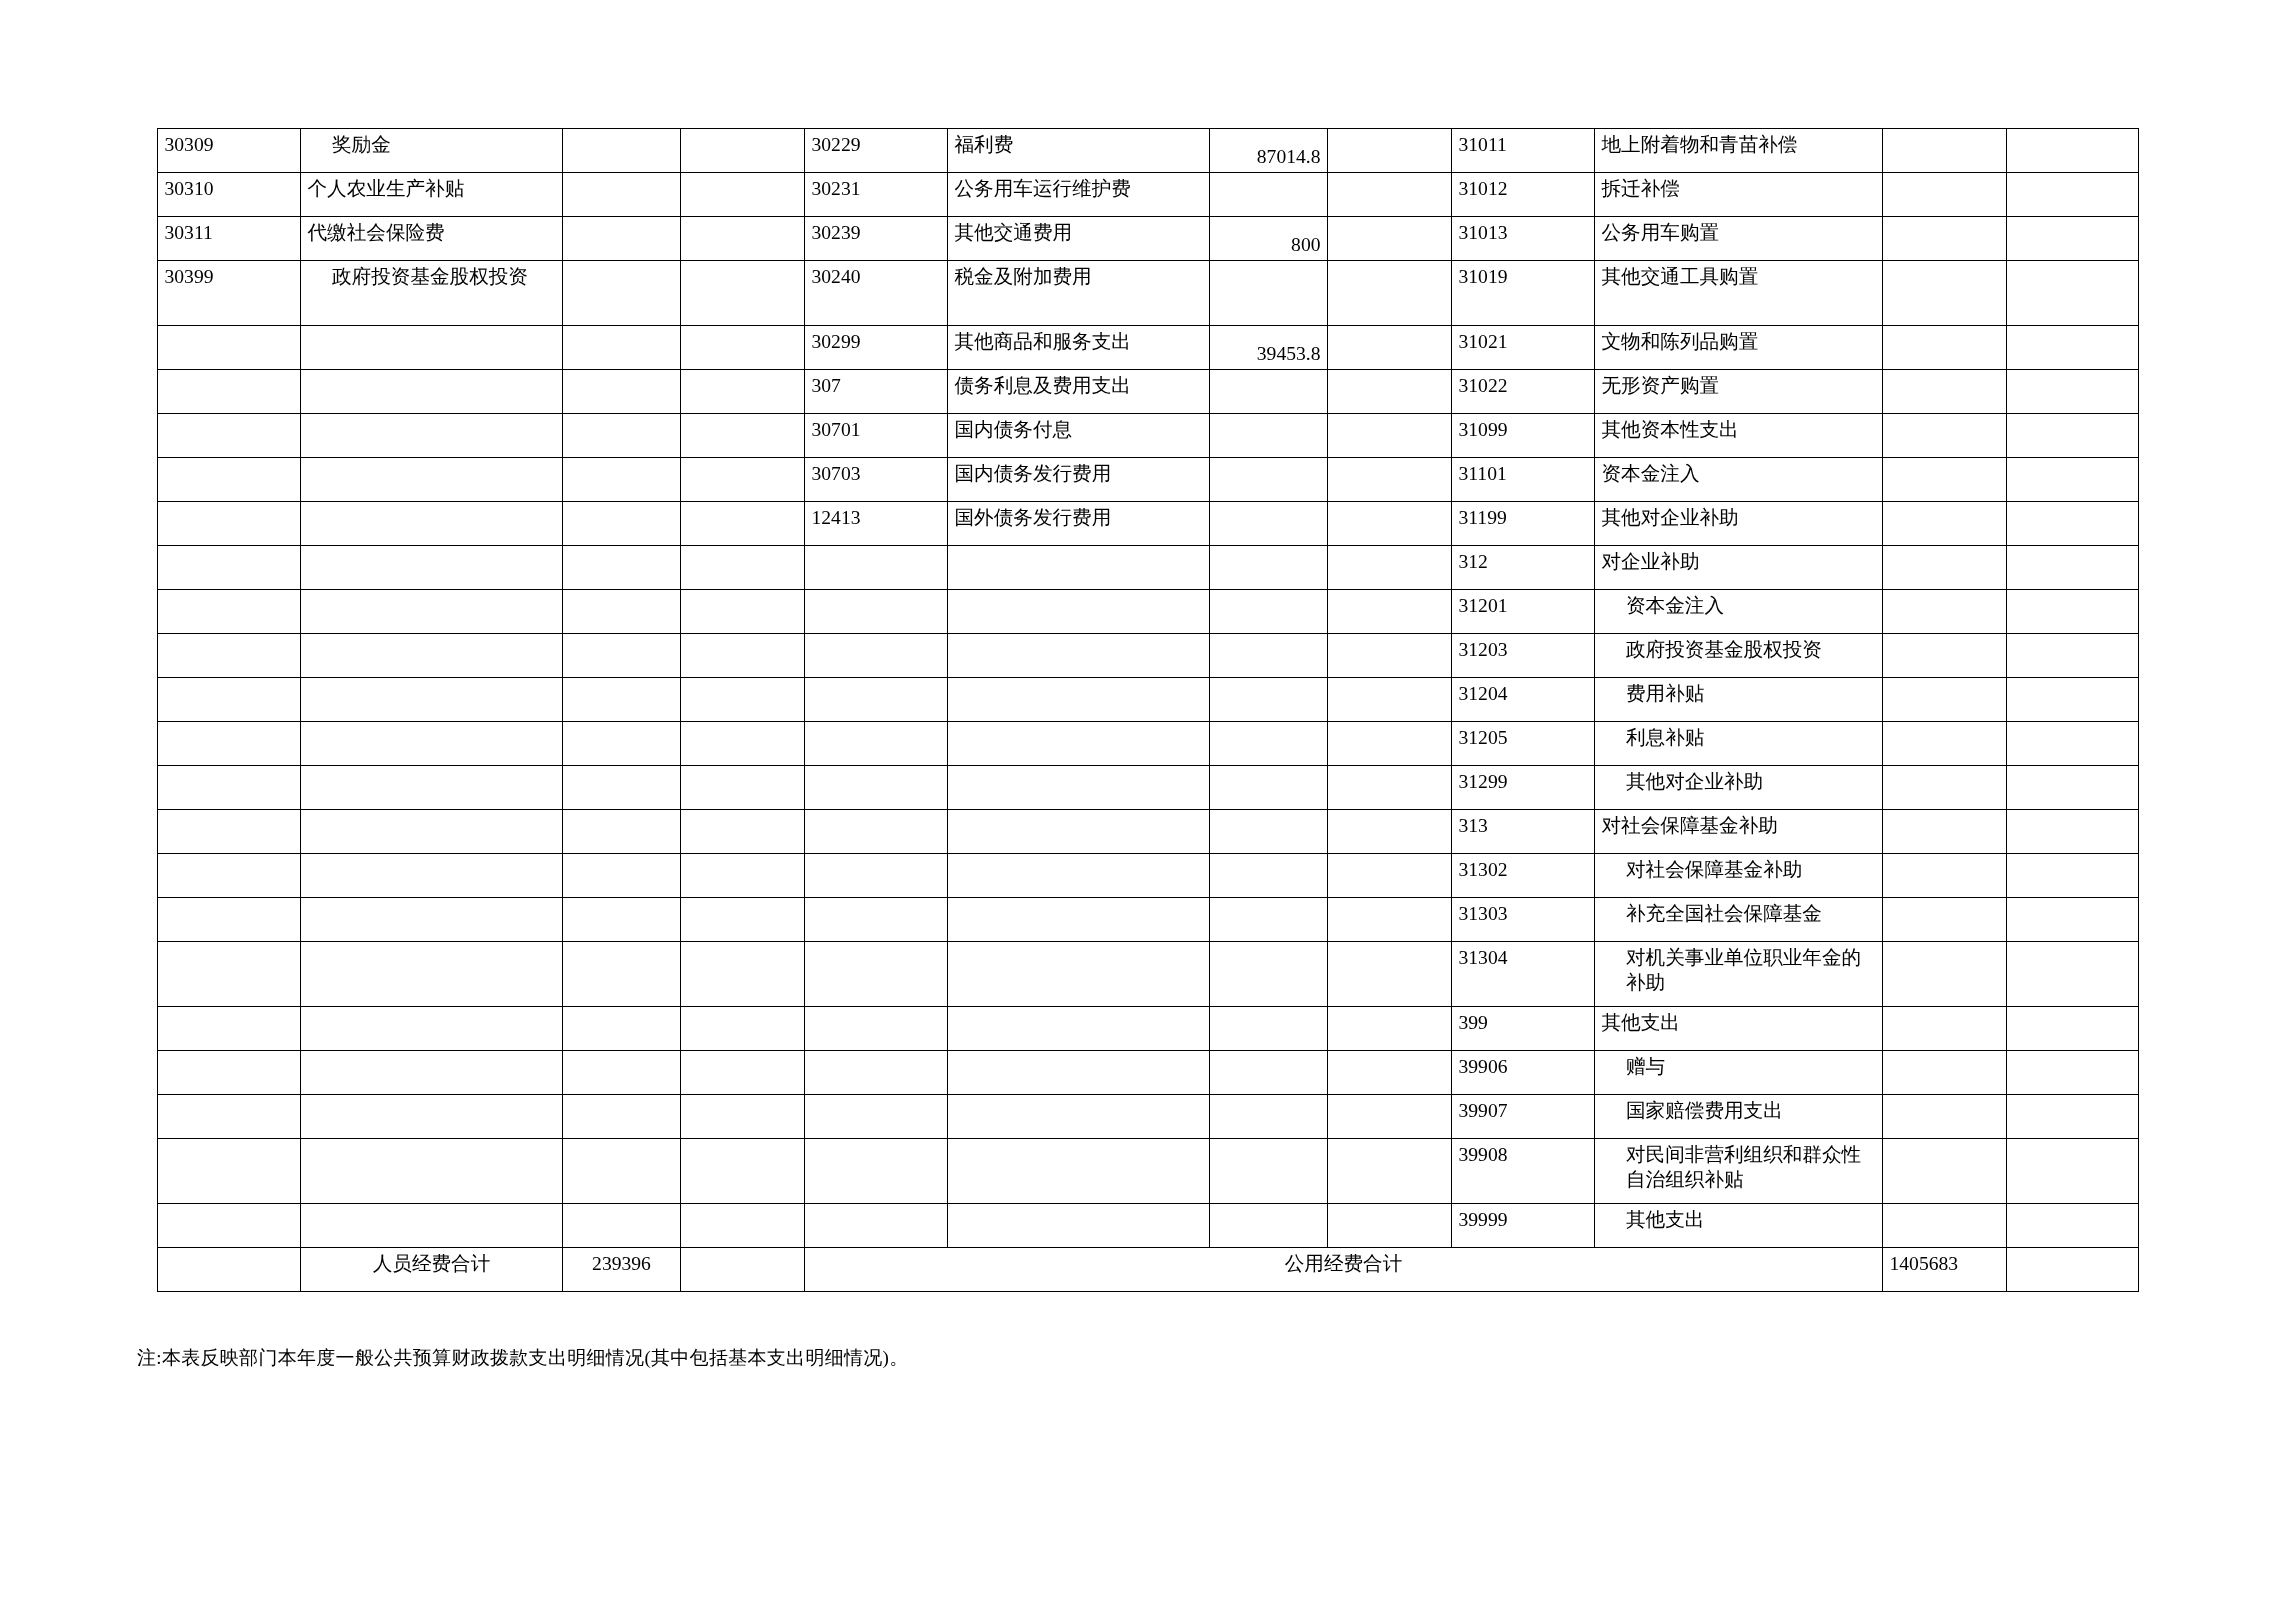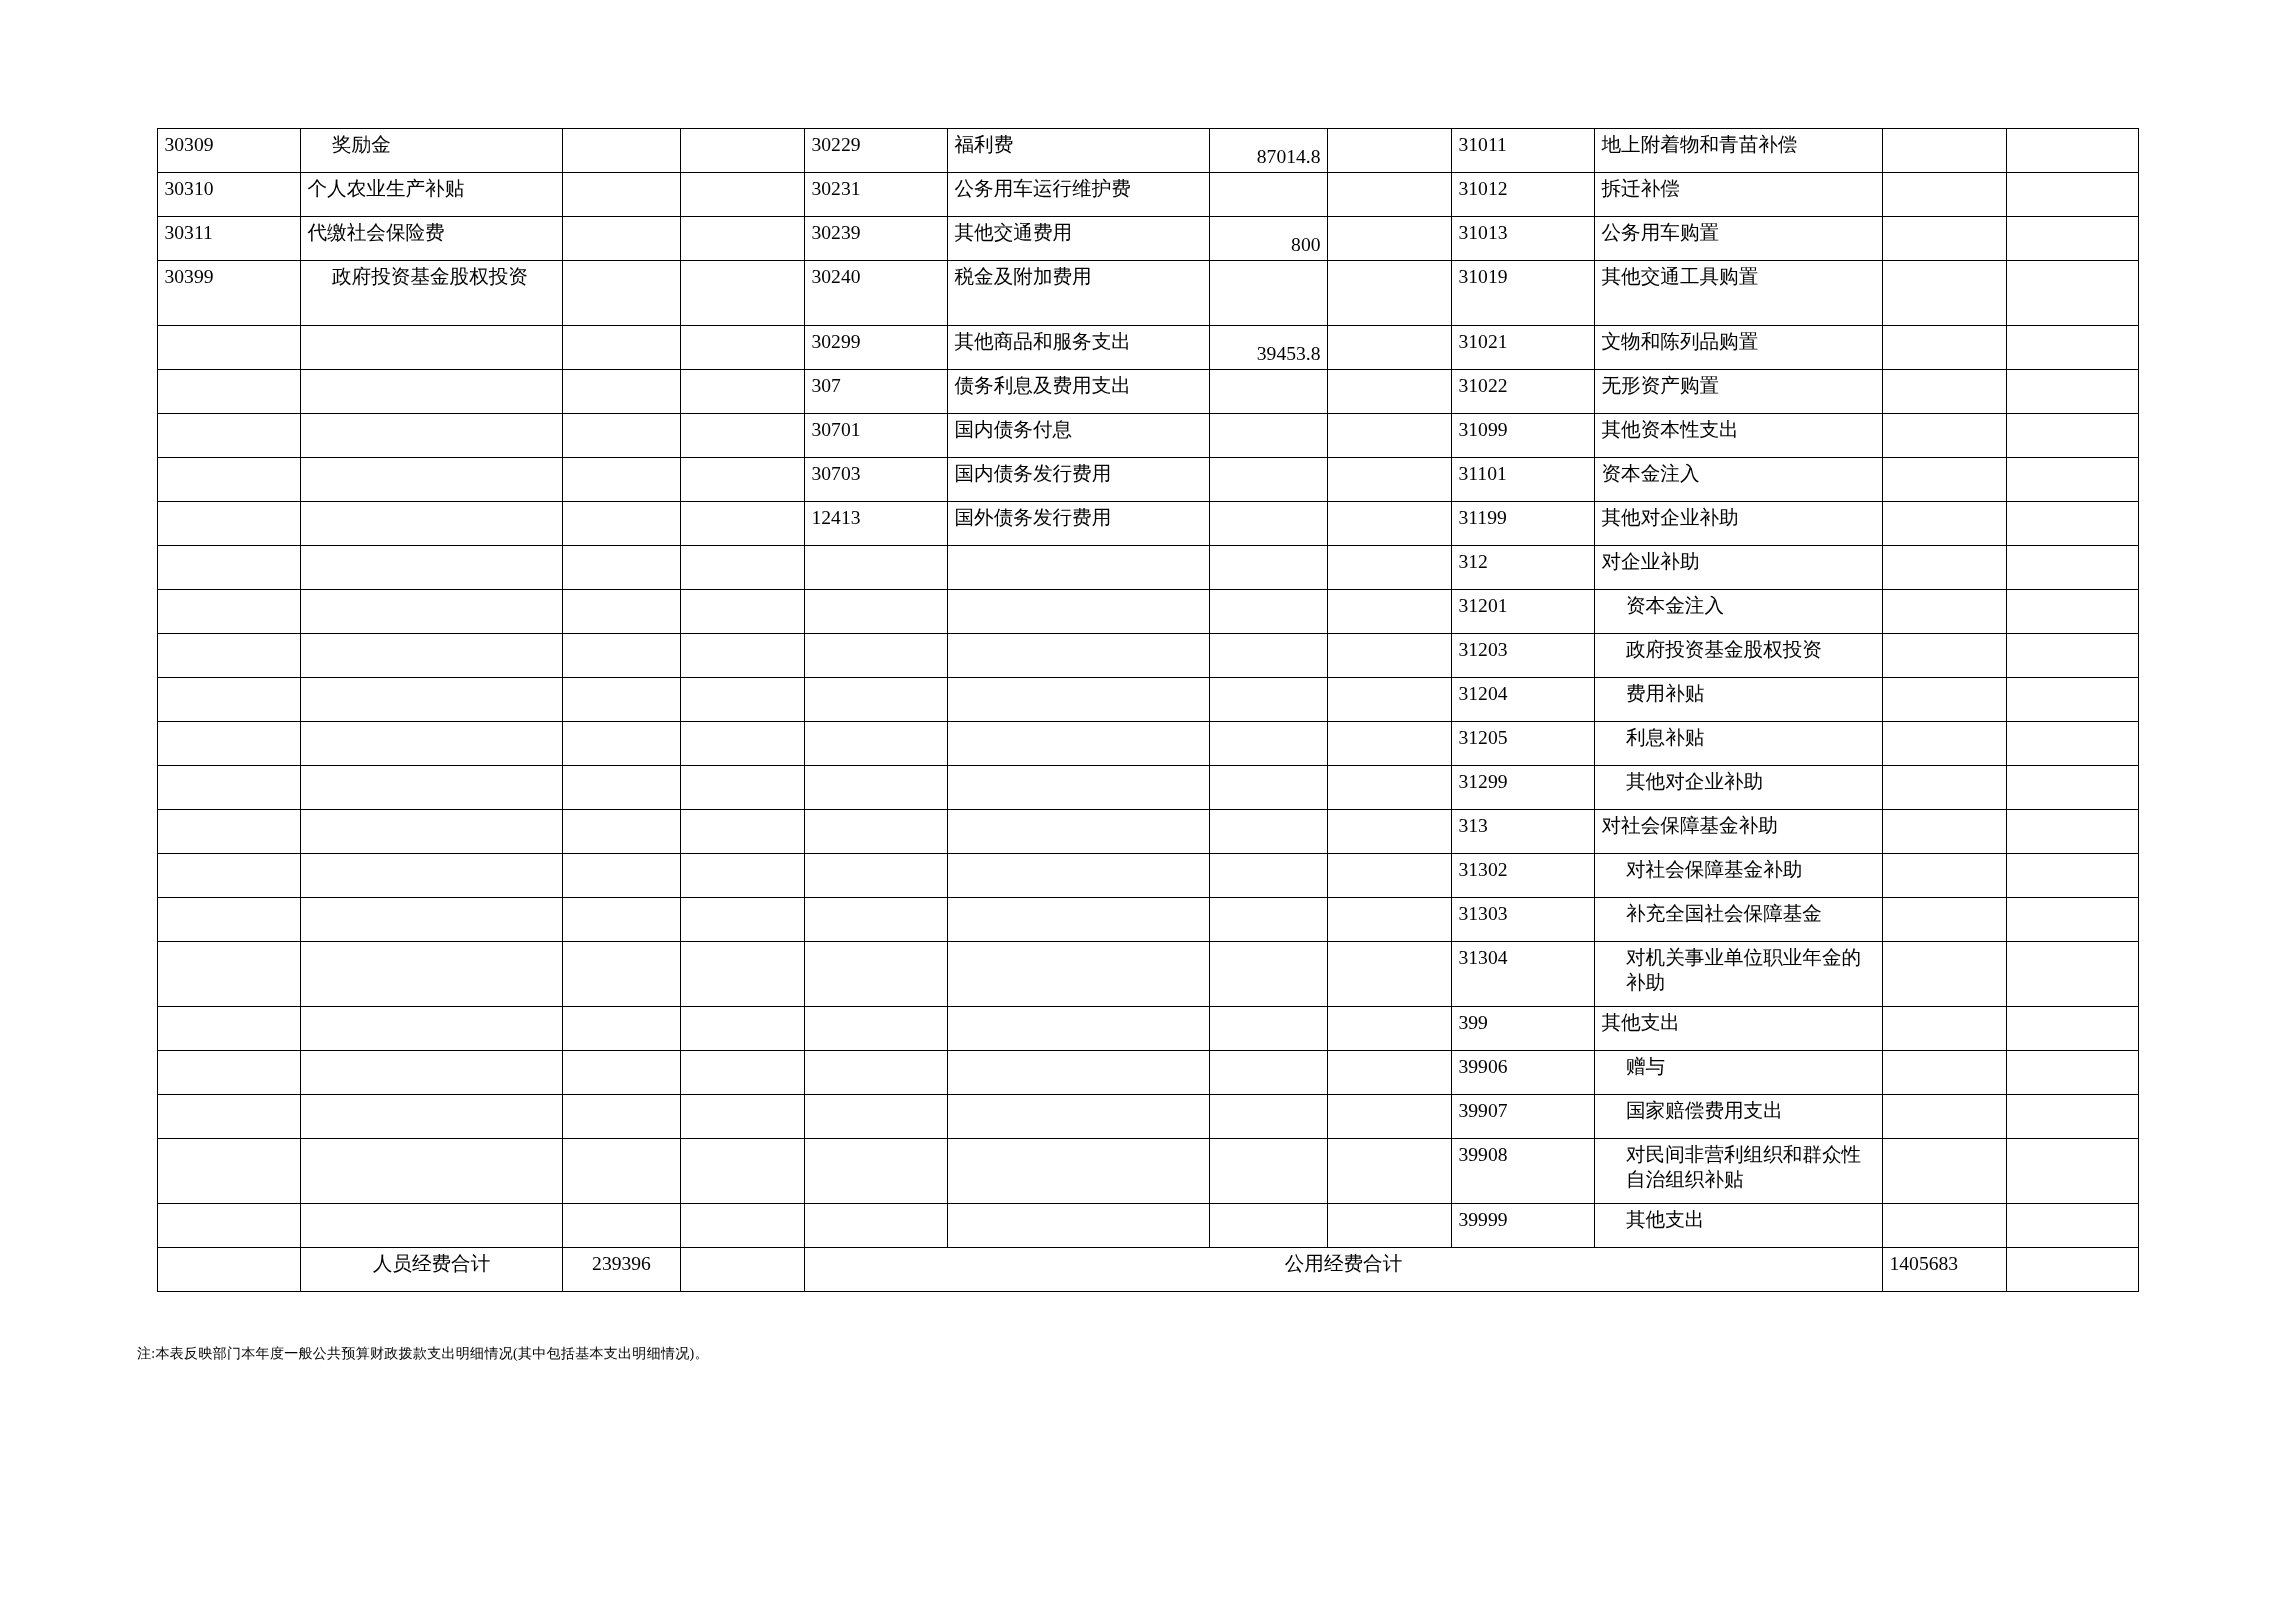--- a/index.html
+++ b/index.html
@@ -81,21 +81,21 @@
     text-align: center;
     font-weight: normal;
   }
   .total-row td {
     height: 41px;
   }
   .note {
     position: absolute;
     left: 137px;
     top: 1345px;
-    font-size: 14px;
+    font-size: 19px;
     letter-spacing: 0.3px;
   }
 </style>
 </head>
 <body>
 
 <div class="page">
   <div class="sheet">
     <table class="budget">
       <colgroup>

